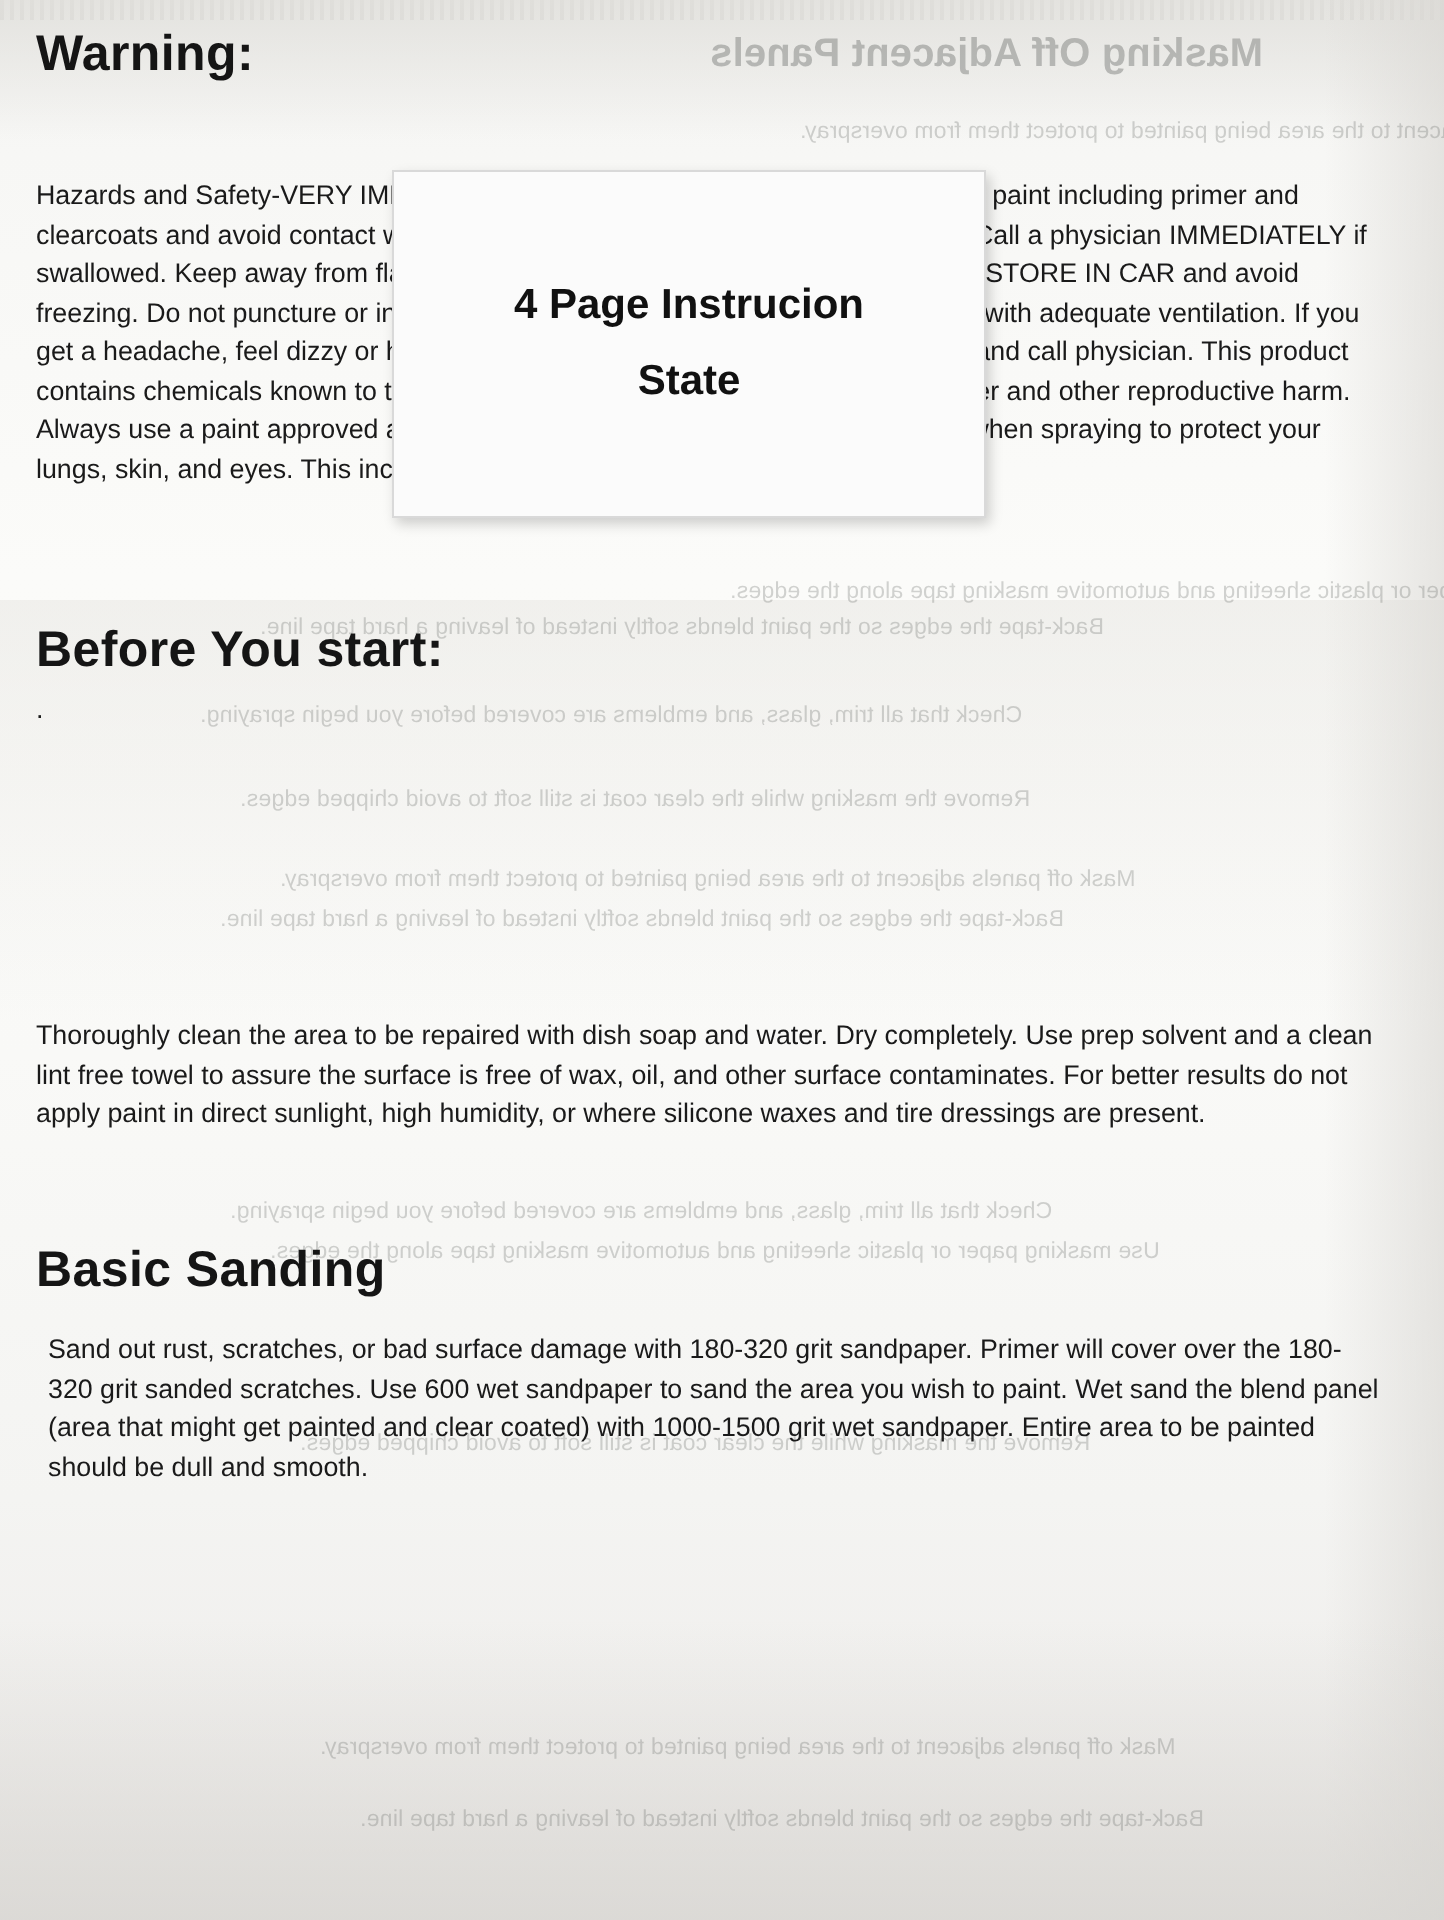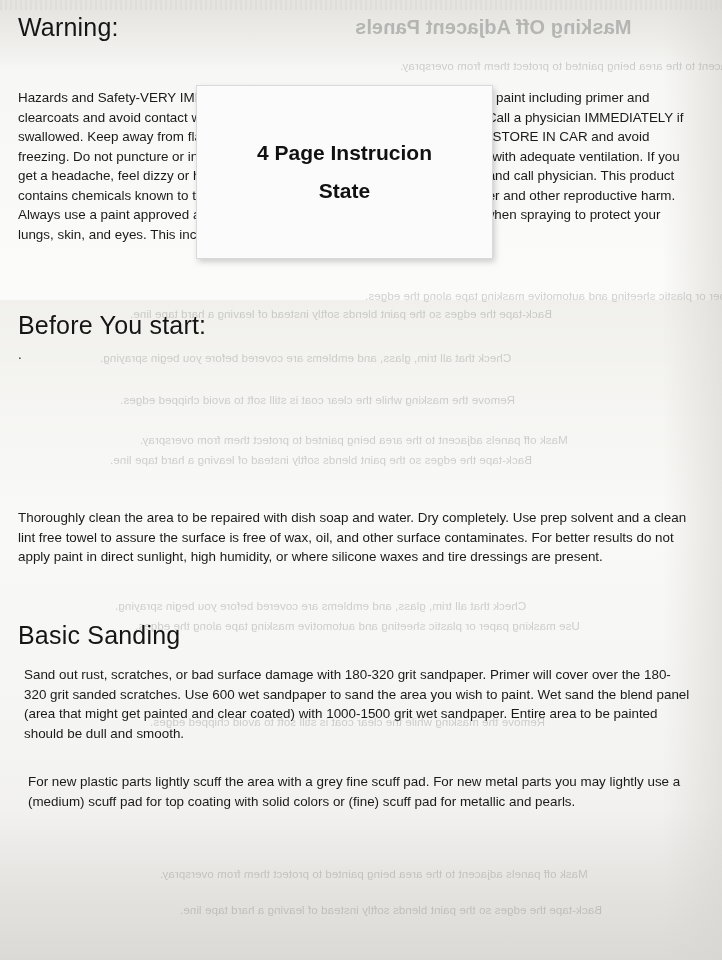--- a/index.html
+++ b/index.html
@@ -72,21 +72,21 @@
   
   .content {
     position: absolute;
     left: 0; top: 0;
     width: 722px;
     height: 960px;
   }
 
   h2.sec {
     margin: 0;
-    font-weight: 400;
+    font-weight: 700;
     font-size: 25px;
     line-height: 30px;
     color: #151515;
     letter-spacing: 0.2px;
   }
   p.body {
     margin: 0;
     font-size: 13.4px;
     line-height: 19.5px;
     color: #1a1a1a;
@@ -161,21 +161,20 @@
     <h2 class="sec blk" style="left:18px; top:12px;">Warning:</h2>
     <p class="body blk" style="left:18px; top:88px; width:676px;">Hazards and Safety-VERY IMPORTANT. Avoid breathing in spray from touch-up paint including primer and clearcoats and avoid contact with eyes and skin. Keep out of reach of children. Call a physician IMMEDIATELY if swallowed. Keep away from flame and heat. Do not store above 120F. DO NOT STORE IN CAR and avoid freezing. Do not puncture or incinerate. Read can label for proper disposal. Use with adequate ventilation. If you get a headache, feel dizzy or have irritated eyes, stop product use immediately and call physician. This product contains chemicals known to the State of California to cause birth defects, cancer and other reproductive harm. Always use a paint approved active paint respirator and WEAR safety goggles when spraying to protect your lungs, skin, and eyes. This includes the primer, paint and clearcoat.</p>
 
     <h2 class="sec blk" style="left:18px; top:310px;">Before You start:</h2>
     <p class="body blk" style="left:18px; top:345px; width:676px;">.</p>
 
     <p class="body blk" style="left:18px; top:508px; width:676px;">Thoroughly clean the area to be repaired with dish soap and water.  Dry completely. Use prep solvent and a clean lint free towel to assure the surface is free of wax, oil, and other surface contaminates. For better results do not apply paint in direct sunlight, high humidity, or where silicone waxes and tire dressings are present.</p>
 
     <h2 class="sec blk" style="left:18px; top:620px;">Basic Sanding</h2>
     <p class="body blk" style="left:24px; top:665px; width:668px;">Sand out rust, scratches, or bad surface damage with 180-320 grit sandpaper. Primer will cover over the 180-320 grit sanded scratches. Use 600 wet sandpaper to sand the area you wish to paint. Wet sand the blend panel (area that might get painted and clear coated) with 1000-1500 grit wet sandpaper. Entire area to be painted should be dull and smooth.</p>
-    <p class="body blk" style="left:28px; top:772px; width:664px;">For new plastic parts lightly scuff the area with a grey fine scuff pad. For new metal parts you may lightly use a (medium) scuff pad for top coating with solid colors or (fine) scuff pad for metallic and pearls.</p>
 
   </div>
 
   <div id="overlay-card">
     <div class="line">4 Page Instrucion</div>
     <div class="line">State</div>
   </div>
 
 </div>
 

